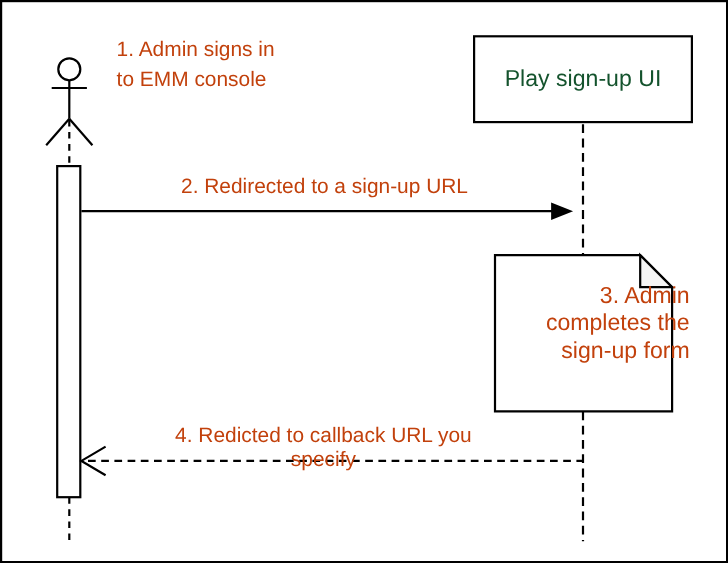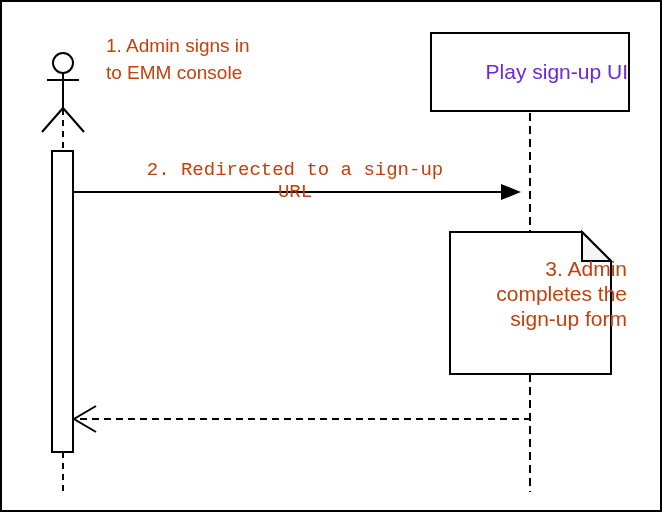--- a/index.html
+++ b/index.html
@@ -38,31 +38,30 @@
     position: absolute;
     left: 428px;
     top: 30px;
     width: 200px;
     height: 80px;
     box-sizing: border-box;
     border: 2px solid #000000;
     background: #ffffff;
     display: flex;
     align-items: center;
-    justify-content: flex-end;
+    justify-content: center;
     font-size: 21px;
-    color: #6d28d9;
+    color: #14532d;
   }
   .msg2-label {
     left: 133px;
     top: 157px;
     width: 320px;
     font-size: 19px;
     text-align: center;
-    font-family: Liberation Mono, monospace;
   }
   .msg4-label {
     left: 131px;
     top: 384px;
     width: 322px;
     font-size: 19px;
     text-align: center;
   }
   .note-label {
     left: 448px;
@@ -115,18 +114,19 @@
 
   <div class="label actor-annotation">1. Admin signs in
 to EMM console</div>
 
   <div class="participant-box">
     <span>Play sign-up UI</span>
   </div>
 
   <div class="label msg2-label">2. Redirected to a sign-up URL</div>
 
+  <div class="label msg4-label">4. Redicted to callback URL you specify</div>
 
   <div class="label note-label">3. Admin
 completes the
 sign-up form</div>
 
 </div>
 
 </body></html>

